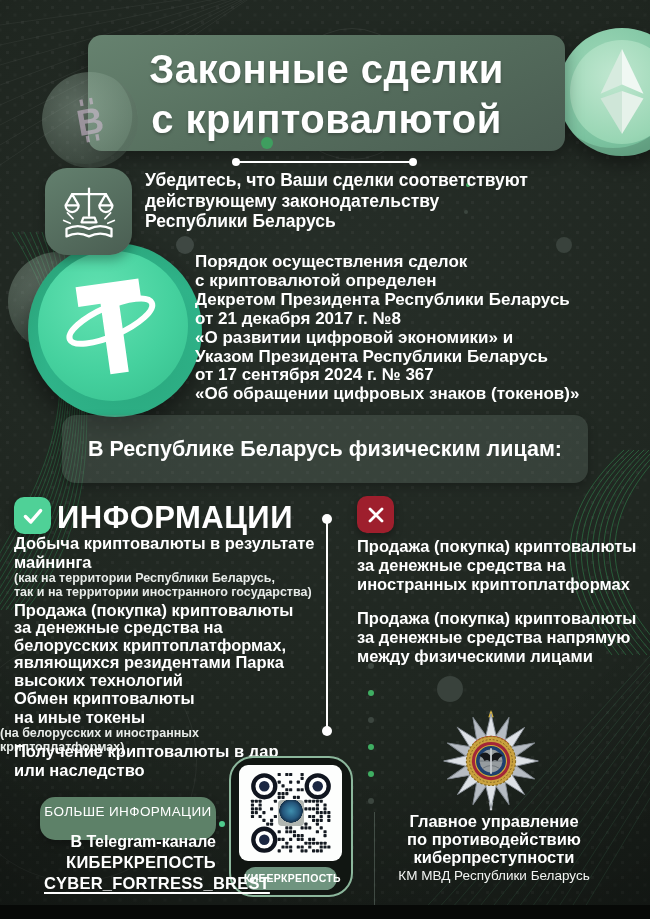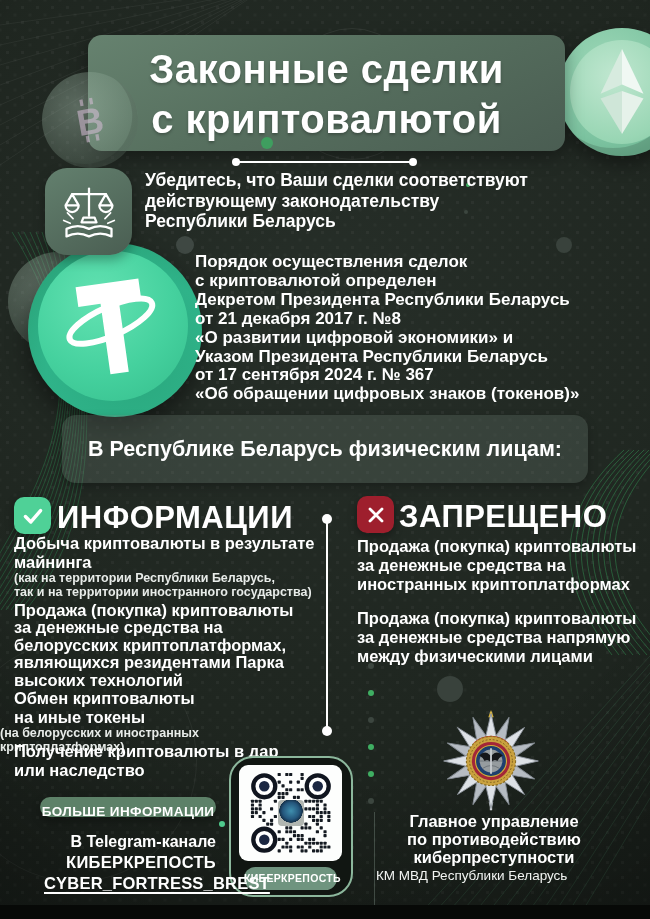--- a/index.html
+++ b/index.html
@@ -83,33 +83,33 @@
   
   .qr-frame{left:229px;top:756px;width:124px;height:141px;border-radius:24px;z-index:5;
     background:#111612;border:2.5px solid #8cb79c;box-sizing:border-box;}
   .qr-white{position:absolute;left:8px;top:7px;width:103px;height:96px;border-radius:9px;background:#fdfefd;
     display:flex;align-items:center;justify-content:center;}
   .qr-logo{position:absolute;left:50%;top:50%;width:26px;height:26px;margin:-13px 0 0 -13px;border-radius:4px;
     background:radial-gradient(circle at 50% 42%, #3f8fae 0%, #24567c 42%, #16324b 58%, #b1b6b1 60%);}
   .qr-pill{position:absolute;left:13px;top:109px;width:93px;height:23px;border-radius:12px;background:#6f947f;
     text-align:center;line-height:23px;font-size:10.5px;font-weight:800;letter-spacing:.3px;color:#fff;}
   
-  .more-btn{left:40px;top:797px;width:176px;height:20px;border-radius:15px;background:#5d8168;z-index:5;
-    text-align:center;line-height:29px;font-size:13.5px;font-weight:700;letter-spacing:.4px;
+  .more-btn{left:40px;top:797px;width:176px;height:43px;border-radius:15px;background:#5d8168;z-index:5;
+    text-align:center;line-height:29px;font-size:13.5px;font-weight:400;letter-spacing:.4px;
     box-shadow:0 4px 10px rgba(0,0,0,.3);cursor:pointer;}
   .tg-block{left:20px;top:832px;width:196px;z-index:5;text-align:right;font-weight:800;}
   .tg-l1{font-size:16px;line-height:20px;}
   .tg-l2{font-size:16.5px;line-height:20px;letter-spacing:.3px;}
   .tg-l3{font-size:16.5px;line-height:23px;letter-spacing:.2px;text-decoration:underline;
     text-underline-offset:3px;text-decoration-thickness:2px;cursor:pointer;margin-left:24px;}
   
   .emblem{left:440px;top:710px;z-index:5;}
   .agency-name{left:396px;top:812px;width:196px;z-index:5;text-align:center;
     font-size:16.5px;line-height:18px;font-weight:800;white-space:pre-line;}
-  .agency-sub{left:376px;top:868px;width:236px;z-index:5;text-align:left;
+  .agency-sub{left:376px;top:868px;width:236px;z-index:5;text-align:center;
     font-size:13.5px;font-weight:500;color:#f2f4f2;}
   
   .ring{border-radius:50%;z-index:1;}
   .bottom-bar{left:0;top:905px;width:650px;height:14px;background:#070907;z-index:8;}
 </style>
 </head>
 <body>
 
 <div class="poster">
 
@@ -268,21 +268,20 @@
 на иные токены</div>
   <div class="abs item item-note" style="left:0;top:726px;width:315px;">(на белорусских и иностранных криптоплатформах)</div>
   <div class="abs item item-main-l" style="left:14px;top:742px;width:315px;">Получение криптовалюты в дар
 или наследство</div>
 
   <div class="abs badge badge-x">
     <svg width="24" height="24" viewBox="0 0 24 24">
         <path d="M6,6 L18,18 M18,6 L6,18" stroke="#fff" stroke-width="2.8" fill="none" stroke-linecap="round"></path>
       </svg>
   </div>
-  <div class="abs col-header h-forbidden">ЗАПРЕЩЕНО</div>
 
   <div class="abs item item-main-r" style="left:357px;top:537px;width:290px;">Продажа (покупка) криптовалюты
 за денежные средства на
 иностранных криптоплатформах</div>
   <div class="abs item item-main-r" style="left:357px;top:609px;width:290px;">Продажа (покупка) криптовалюты
 за денежные средства напрямую
 между физическими лицами</div>
 
   <div class="abs vline"></div>
   <div class="abs dot" style="left:322px;top:514px;width:10px;height:10px;background:#fff;z-index:4;"></div>

